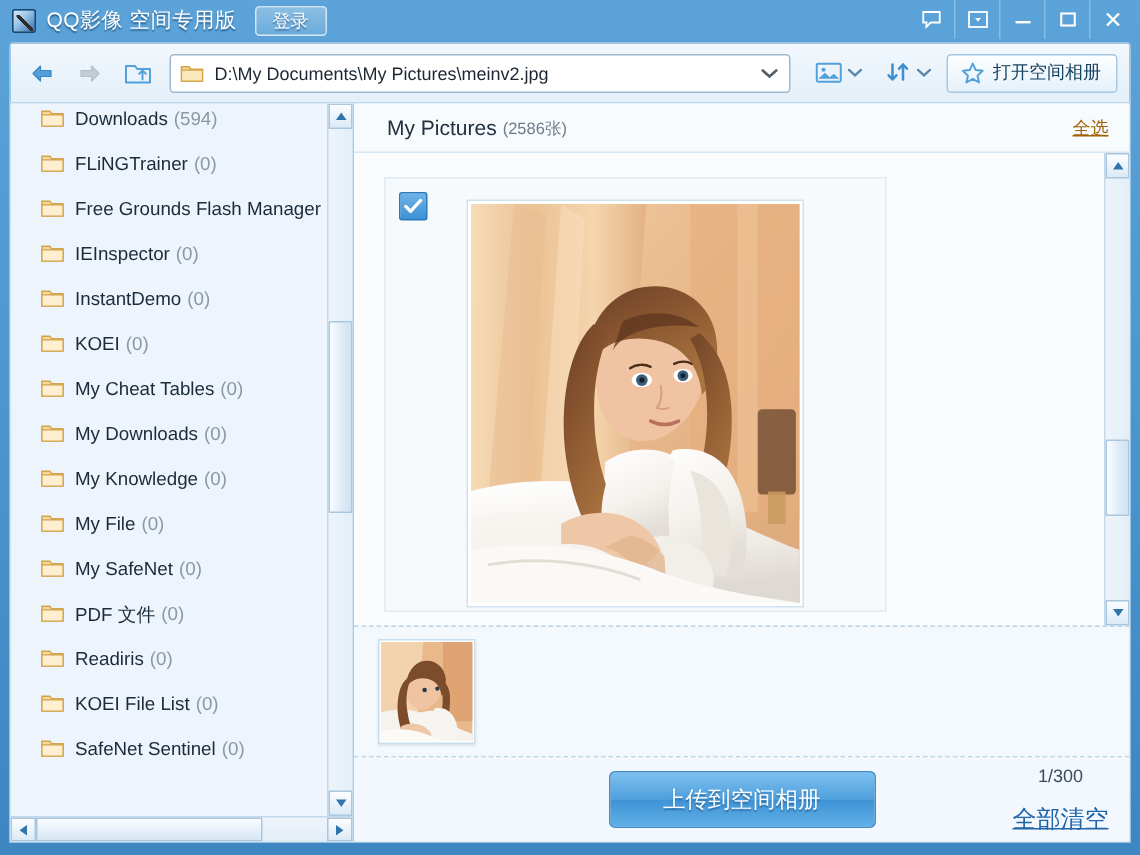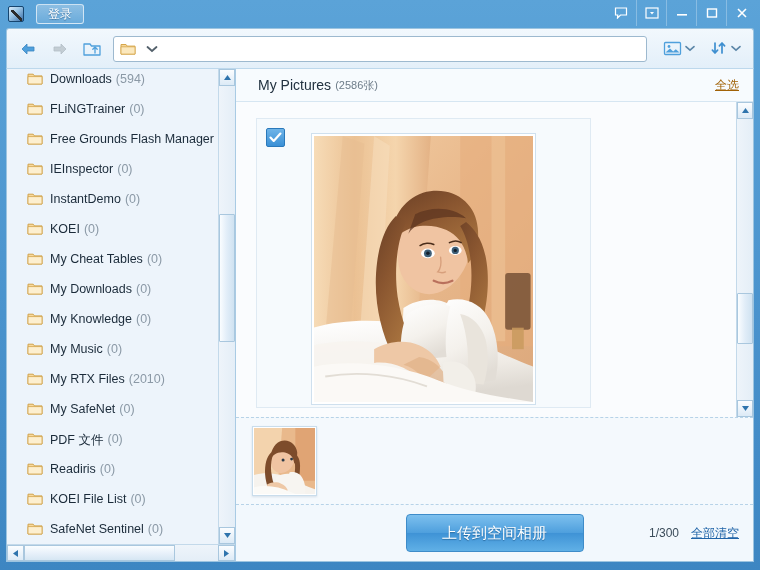--- a/index.html
+++ b/index.html
@@ -282,32 +282,33 @@
     display: flex; align-items: center; justify-content: center;
     font-size: 15px; color: #ffffff;
     background: linear-gradient(180deg,#7dc0ee 0%, #4e9fdd 50%, #3f93d6 51%, #60b0e6 100%);
     border: 1px solid #3e8cc9;
     border-radius: 4px;
     text-shadow: 0 1px 1px rgba(0,50,90,.45);
     cursor: pointer;
   }
   .footer-right {
     margin-left: auto;
-    display: flex; align-items: center; gap: 12px;
+    display: flex; align-items: center; gap: 12px; flex-direction: column;
   }
   .fr-count { font-size: 12px; color: #3a4b59; }
-  .fr-link { font-size: 12px; color: #2064a8; text-decoration: underline; cursor: pointer; }
+  .fr-link { font-size: 16px; color: #2064a8; text-decoration: underline; cursor: pointer; }
 </style>
 </head>
 <body>
 
 <div class="window">
 
   <div class="titlebar">
     <div class="app-logo"></div>
+    <div class="app-title">QQ影像 空间专用版</div>
     <div class="login-btn">登录</div>
 
     <div class="win-ctrls">
       <div class="win-btn">
         <svg width="14" height="12" viewBox="0 0 14 12">
           <path d="M1.5 1h11v7h-6l-3 3 .2-3H1.5z" fill="none" stroke="#ffffff" stroke-width="1.2"></path>
         </svg>
       </div>
       <div class="win-btn">
         <svg width="14" height="12" viewBox="0 0 14 12">
@@ -349,20 +350,21 @@
         <path d="M2 4h6l1.5 2H18v9H2z" fill="none" stroke="#4fa0dc" stroke-width="1.3" stroke-linejoin="round"></path>
         <path d="M13 13V7m0 0l-2.2 2.2M13 7l2.2 2.2" stroke="#4fa0dc" stroke-width="1.3" fill="none" stroke-linecap="round"></path>
       </svg>
     </div>
 
     <div class="addr">
       <svg class="folder-ic" width="16" height="14" viewBox="0 0 16 14">
         <path d="M1 2.5h5l1.2 1.6H15v8H1z" fill="#f6d79a" stroke="#d6a64a" stroke-width="1"></path>
         <path d="M1 4.8h14v7.3H1z" fill="#fbe8bd" stroke="#d6a64a" stroke-width=".8"></path>
       </svg>
+      <div class="addr-text" title="D:\My Documents\My Pictures\meinv2.jpg">D:\My Documents\My Pictures\meinv2.jpg</div>
       <div class="addr-caret">
         <svg width="12" height="8" viewBox="0 0 12 8">
           <path d="M1.5 2l4.5 4 4.5-4" fill="none" stroke="#53606b" stroke-width="1.8" stroke-linecap="round"></path>
         </svg>
       </div>
     </div>
 
     <div class="tb-combo">
       <svg width="19" height="17" viewBox="0 0 19 17">
         <rect x="1.5" y="2.5" width="16" height="12" rx="1" fill="none" stroke="#4fa0dc" stroke-width="1.3"></rect>
@@ -377,20 +379,26 @@
     <div class="tb-combo">
       <svg width="19" height="17" viewBox="0 0 19 17">
         <path d="M6 3v10m0 0l-2.6-2.8M6 13l2.6-2.8" stroke="#3e8fd0" stroke-width="1.7" fill="none" stroke-linecap="round"></path>
         <path d="M13 13V3m0 0l-2.6 2.8M13 3l2.6 2.8" stroke="#3e8fd0" stroke-width="1.7" fill="none" stroke-linecap="round"></path>
       </svg>
       <svg width="10" height="7" viewBox="0 0 10 7">
         <path d="M1 1.6l4 3.6 4-3.6" fill="none" stroke="#5b86a8" stroke-width="1.6" stroke-linecap="round"></path>
       </svg>
     </div>
 
+    <div class="open-album-btn">
+      <svg width="17" height="16" viewBox="0 0 17 16">
+        <path d="M8.5 1.4l2 4.3 4.6.5-3.4 3.2 1 4.6-4.2-2.4-4.2 2.4 1-4.6L1.9 6.2l4.6-.5z" fill="none" stroke="#4fa0dc" stroke-width="1.3" stroke-linejoin="round"></path>
+      </svg>
+      <span>打开空间相册</span>
+    </div>
   </div>
 
   <div class="body-area">
 
     <div class="sidebar">
       <div class="folder-list">
         <div class="folder-rows" id="folder-rows">
             <div class="frow">
               <svg class="fi" width="16" height="14" viewBox="0 0 16 14">
                 <path d="M1 2.2h5.2l1.3 1.7H15v8.1H1z" fill="#f7d99e" stroke="#d2a34a" stroke-width="1"></path>
@@ -460,30 +468,22 @@
                 <path d="M1 4.6h14v7.4H1z" fill="#fdefcf" stroke="#d2a34a" stroke-width=".8"></path>
               </svg>
               <span class="fname">My Knowledge</span>
               <span class="cnt">(0)</span>
             </div>
             <div class="frow">
               <svg class="fi" width="16" height="14" viewBox="0 0 16 14">
                 <path d="M1 2.2h5.2l1.3 1.7H15v8.1H1z" fill="#f7d99e" stroke="#d2a34a" stroke-width="1"></path>
                 <path d="M1 4.6h14v7.4H1z" fill="#fdefcf" stroke="#d2a34a" stroke-width=".8"></path>
               </svg>
-              <span class="fname">My Music</span>
-              <span class="cnt">(0)</span>
-            </div>
-            <div class="frow">
-              <svg class="fi" width="16" height="14" viewBox="0 0 16 14">
-                <path d="M1 2.2h5.2l1.3 1.7H15v8.1H1z" fill="#f7d99e" stroke="#d2a34a" stroke-width="1"></path>
-                <path d="M1 4.6h14v7.4H1z" fill="#fdefcf" stroke="#d2a34a" stroke-width=".8"></path>
-              </svg>
-              <span class="fname">My RTX Files</span>
-              <span class="cnt">(2010)</span>
+              <span class="fname">My File</span>
+              <span class="cnt">(0)</span>
             </div>
             <div class="frow">
               <svg class="fi" width="16" height="14" viewBox="0 0 16 14">
                 <path d="M1 2.2h5.2l1.3 1.7H15v8.1H1z" fill="#f7d99e" stroke="#d2a34a" stroke-width="1"></path>
                 <path d="M1 4.6h14v7.4H1z" fill="#fdefcf" stroke="#d2a34a" stroke-width=".8"></path>
               </svg>
               <span class="fname">My SafeNet</span>
               <span class="cnt">(0)</span>
             </div>
             <div class="frow">

